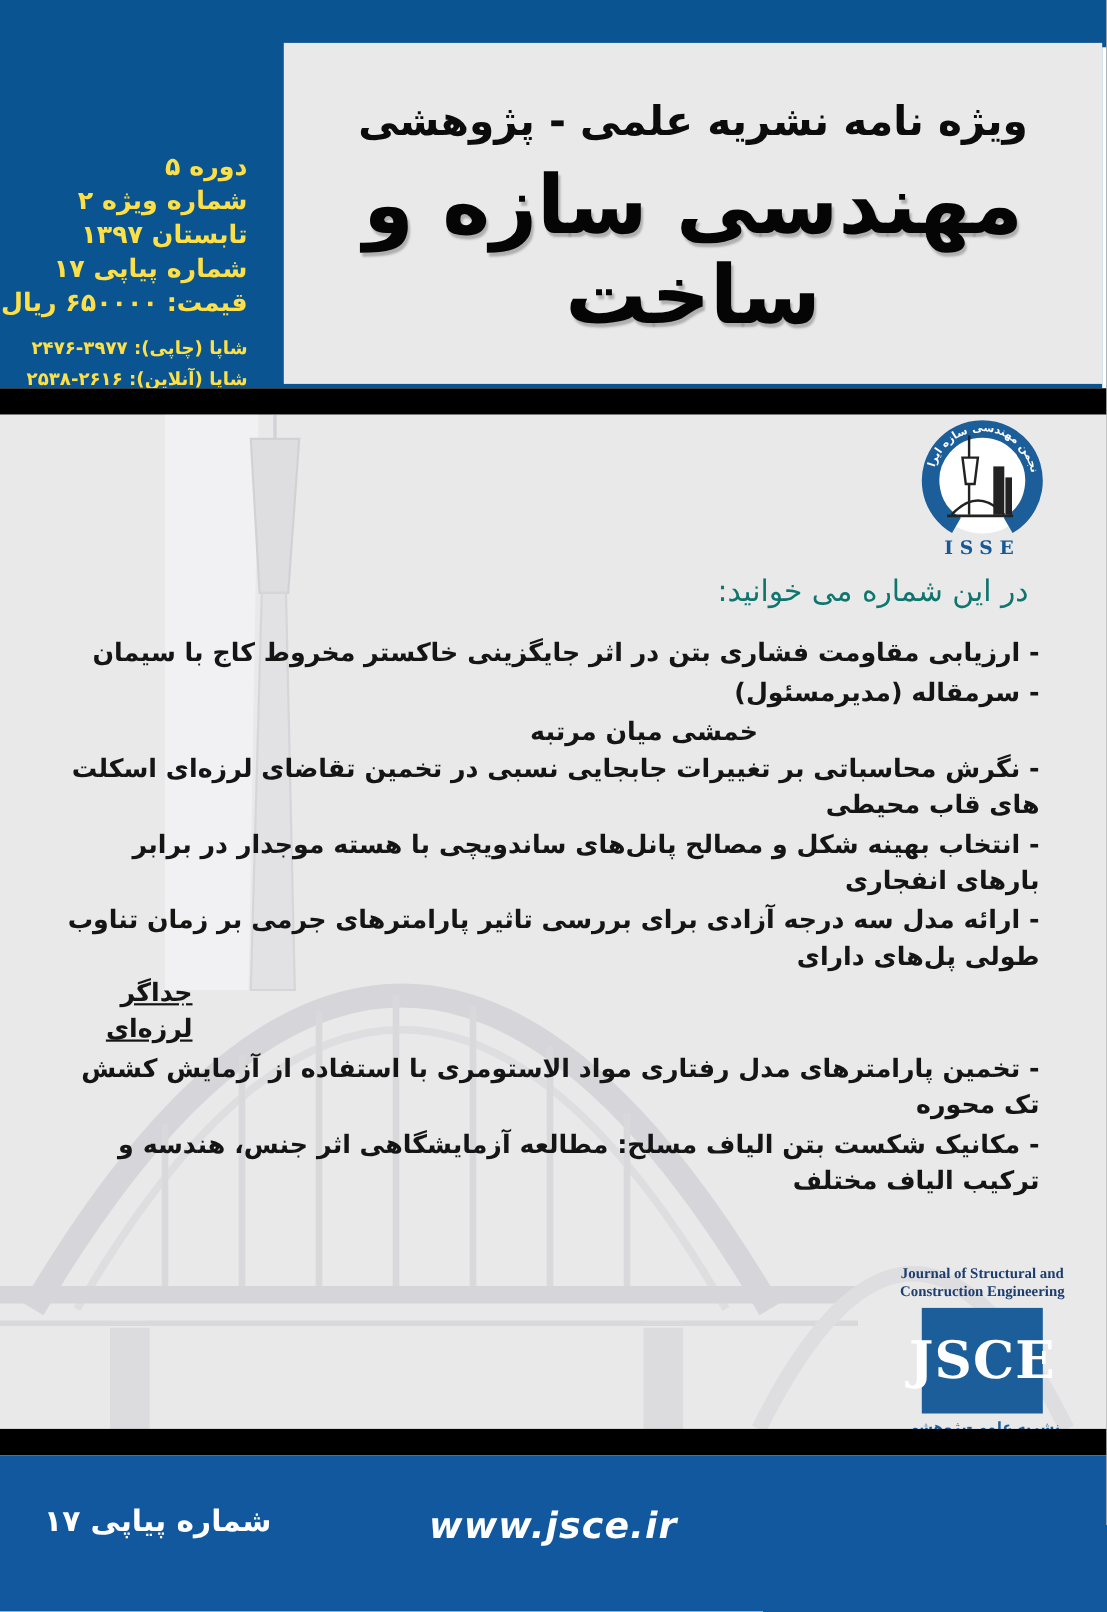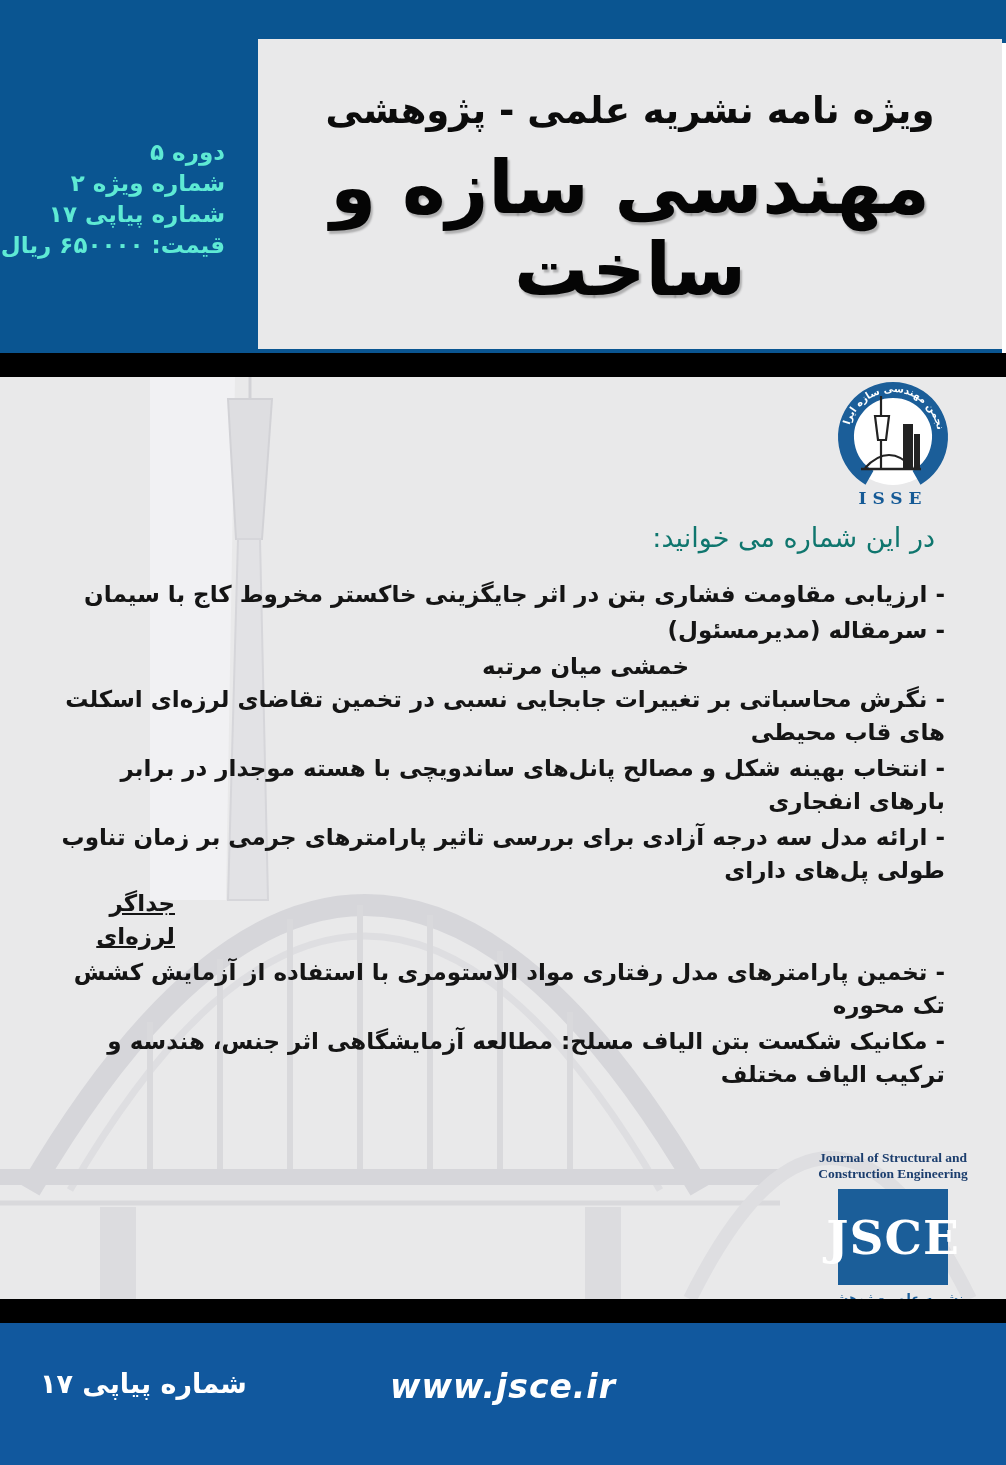--- a/index.html
+++ b/index.html
@@ -25,21 +25,21 @@
   }
   .white-sliver{position:absolute;left:1002px;top:43px;width:4px;height:310px;background:#fff;}
   .special-issue-line{
     font-size:37px;font-weight:bold;color:#0c0c0c;line-height:1.2;
   }
   .journal-title{
     margin-top:14px;font-size:74px;font-weight:800;color:#050505;line-height:1.1;
     text-shadow:2px 3px 2px rgba(0,0,0,0.25);
   }
   .issue-meta{
-    position:absolute;right:781px;top:137px;width:225px;direction:rtl;text-align:right;color:#5eead4;
+    position:absolute;right:781px;top:137px;width:225px;direction:rtl;text-align:right;color:#fde047;
   }
   .meta-line{font-size:23px;font-weight:bold;line-height:31px;}
   .issn-lines{margin-top:11px;}
   .issn-line{font-size:16.5px;font-weight:bold;line-height:28px;}
   .issn-line .ltr{direction:ltr;unicode-bidi:isolate;}
   
   .bar{position:absolute;left:0;width:1006px;height:24px;background:var(--bar-black);}
   .bar-top{top:353px;}
   .bar-bottom{top:1299px;}
   
@@ -86,22 +86,27 @@
 </head>
 <body>
 
 <div class="page">
 
   <div class="header-band">
     <div class="issue-meta">
       <div>
           <div class="meta-line">دوره ۵</div>
           <div class="meta-line">شماره ویژه ۲</div>
+          <div class="meta-line">تابستان ۱۳۹۷</div>
           <div class="meta-line">شماره پیاپی ۱۷</div>
           <div class="meta-line">قیمت: ۶۵۰۰۰۰ ریال</div>
+        </div>
+      <div class="issn-lines">
+          <div class="issn-line"><span>شاپا (چاپی): </span><span class="ltr" dir="ltr">۲۴۷۶-۳۹۷۷</span></div>
+          <div class="issn-line"><span>شاپا (آنلاین): </span><span class="ltr" dir="ltr">۲۵۳۸-۲۶۱۶</span></div>
         </div>
     </div>
     <div class="title-box">
       <div class="special-issue-line">ویژه نامه نشریه علمی - پژوهشی</div>
       <div class="journal-title">مهندسی سازه و ساخت</div>
     </div>
     <div class="white-sliver"></div>
   </div>
 
   <div class="bar bar-top"></div>

